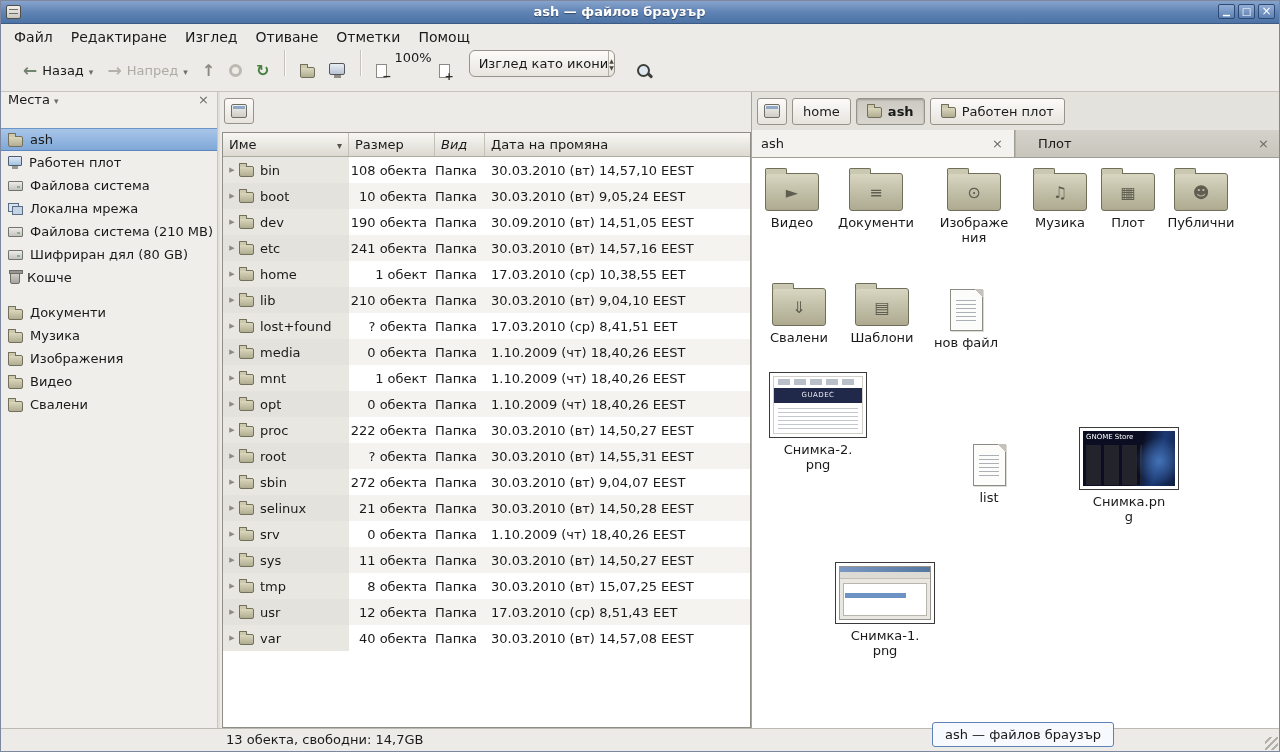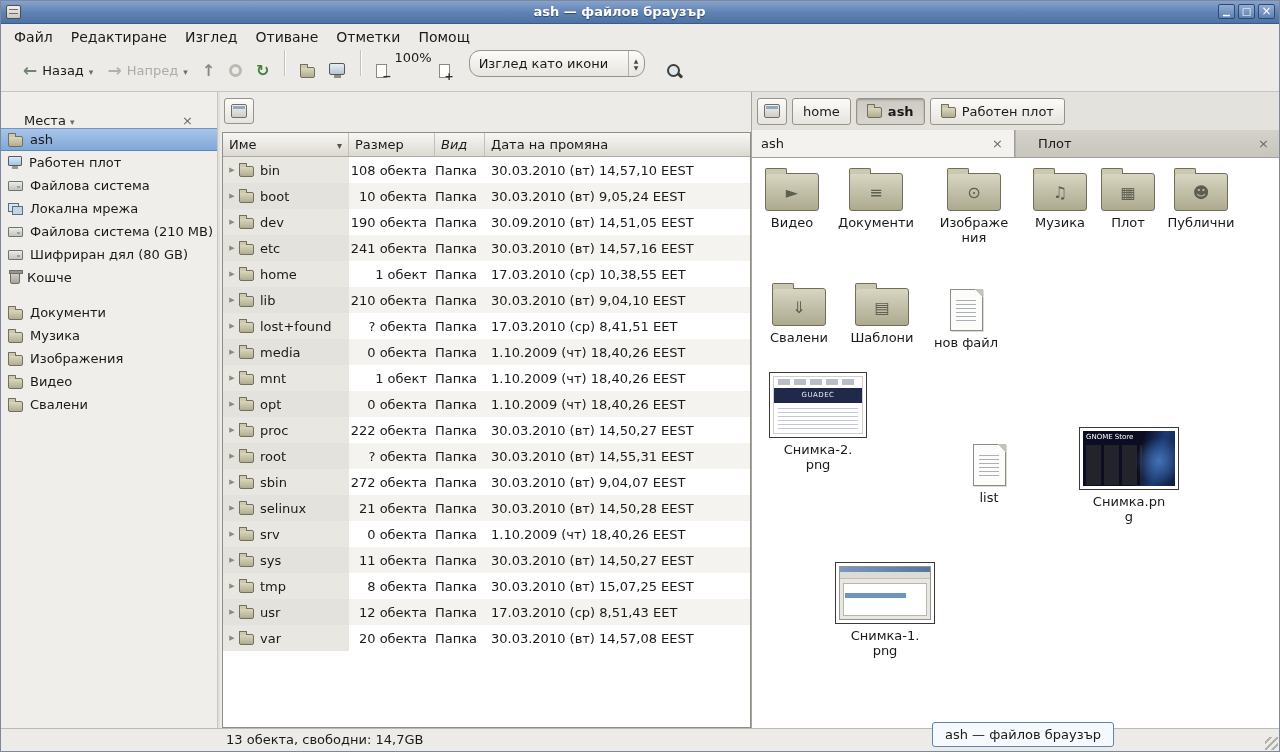--- a/index.html
+++ b/index.html
@@ -42,36 +42,36 @@
   .g-up-arrow::before   { content:"↑"; font-size:16px; font-weight:bold; color:#8c8a82; line-height:15px; }
   .g-reload::before     { content:"↻"; font-size:16px; font-weight:bold; color:#46813f; line-height:15px; }
   .g-chevron::before    { content:"▾"; font-size:9px; color:#6e6d66; }
   .stop-circle { width:13px; height:13px; border-radius:50%; border:3px solid #bbb9b2; }
   .tsep { width:1px; height:26px; background:#c5c2bb; box-shadow:1px 0 0 #fafaf8; margin:0 8px; }
   .zpage { width:11px; height:14px; border:1px solid #8b8981; background:#fff; position:relative; }
   .zsign { position:absolute; right:-5px; bottom:-6px; font-size:11px; font-weight:bold; color:#2e2e2a; }
   .mag { width:16px; height:16px; position:relative; }
   .mag::before { content:""; position:absolute; left:1px; top:1px; width:9px; height:9px; border:2px solid #3e3e3a; border-radius:50%; background:#dfe8f0; }
   .mag::after  { content:""; position:absolute; left:11px; top:11px; width:6px; height:3px; background:#3e3e3a; transform:rotate(45deg); border-radius:1px; }
-  .combo { margin-left:12px; width:176px; height:27px; display:flex; align-items:center;
-    border:1px solid #96948c; border-radius:11px; background:linear-gradient(#fcfbf9,#e8e5df); padding-left:9px; }
+  .combo { margin-left:12px; width:146px; height:27px; display:flex; align-items:center;
+    border:1px solid #96948c; border-radius:6px; background:linear-gradient(#fcfbf9,#e8e5df); padding-left:9px; }
   .combo-val { flex:1; white-space:nowrap; font-size:13px; }
   .stepper { width:16px; height:25px; border-left:1px solid #b3b0a8; display:flex; flex-direction:column;
     align-items:center; justify-content:center; font-size:6px; line-height:7px; color:#494842; }
   .stepper::before { content:"▲"; } .stepper::after { content:"▼"; }
   .search-btn { margin-left:14px; }
 
   
   .sidebar { position:absolute; left:0; top:92px; width:217px; bottom:24px; background:#efeeea; }
   .splitter { position:absolute; left:217px; top:92px; width:3px; bottom:24px; background:#e2e0da; border-left:1px solid #c9c6bf; }
   .center  { position:absolute; left:220px; top:92px; width:531px; bottom:24px; }
   .rightpane { position:absolute; left:751px; top:92px; right:0; bottom:24px; border-left:1px solid #a8a59f; background:#e4e2dc; }
 
   
-  .places-header { height:36px; display:flex; align-items:flex-end; padding:0 24px; gap:4px; }
+  .places-header { height:36px; display:flex; align-items:flex-start; padding:0 8px; gap:4px; }
   .g-x::before { content:"×"; font-size:13px; color:#6b6a64; }
   .sp { flex:1; }
   .place-item { height:23px; display:flex; align-items:center; padding-left:8px; gap:7px; }
   .place-item.selected { background:linear-gradient(#a9c6e8,#7fa7d8); border-top:1px solid #6d96c8; border-bottom:1px solid #5c86bc; }
   .place-gap { height:12px; }
 
   
   .i-folder { display:inline-block; width:15px; height:11px; margin-top:3px; position:relative; flex:0 0 15px;
     background:linear-gradient(#dbd7bd,#b1ad92); border:1px solid #72705a; border-radius:1px 2px 2px 2px; }
   .i-folder::before { content:""; position:absolute; left:-1px; top:-4px; width:6px; height:3px;
@@ -513,21 +513,21 @@
           <div class="tr-size">12 обекта</div>
           <div class="tr-type">Папка</div>
           <div class="tr-date">17.03.2010 (ср) 8,51,43 EET</div>
         </div>
         <div class="tree-row">
           <div class="tr-name">
             <span class="expander"></span>
             <span class="i-folder"></span>
             <span class="nm">var</span>
           </div>
-          <div class="tr-size">20 обекта</div>
+          <div class="tr-size">40 обекта</div>
           <div class="tr-type">Папка</div>
           <div class="tr-date">30.03.2010 (вт) 14,57,08 EEST</div>
         </div>
       </div>
   </div>
 </div>
 
 <div class="rightpane">
   <div class="pathbar">
     <span class="pbtn icononly">

